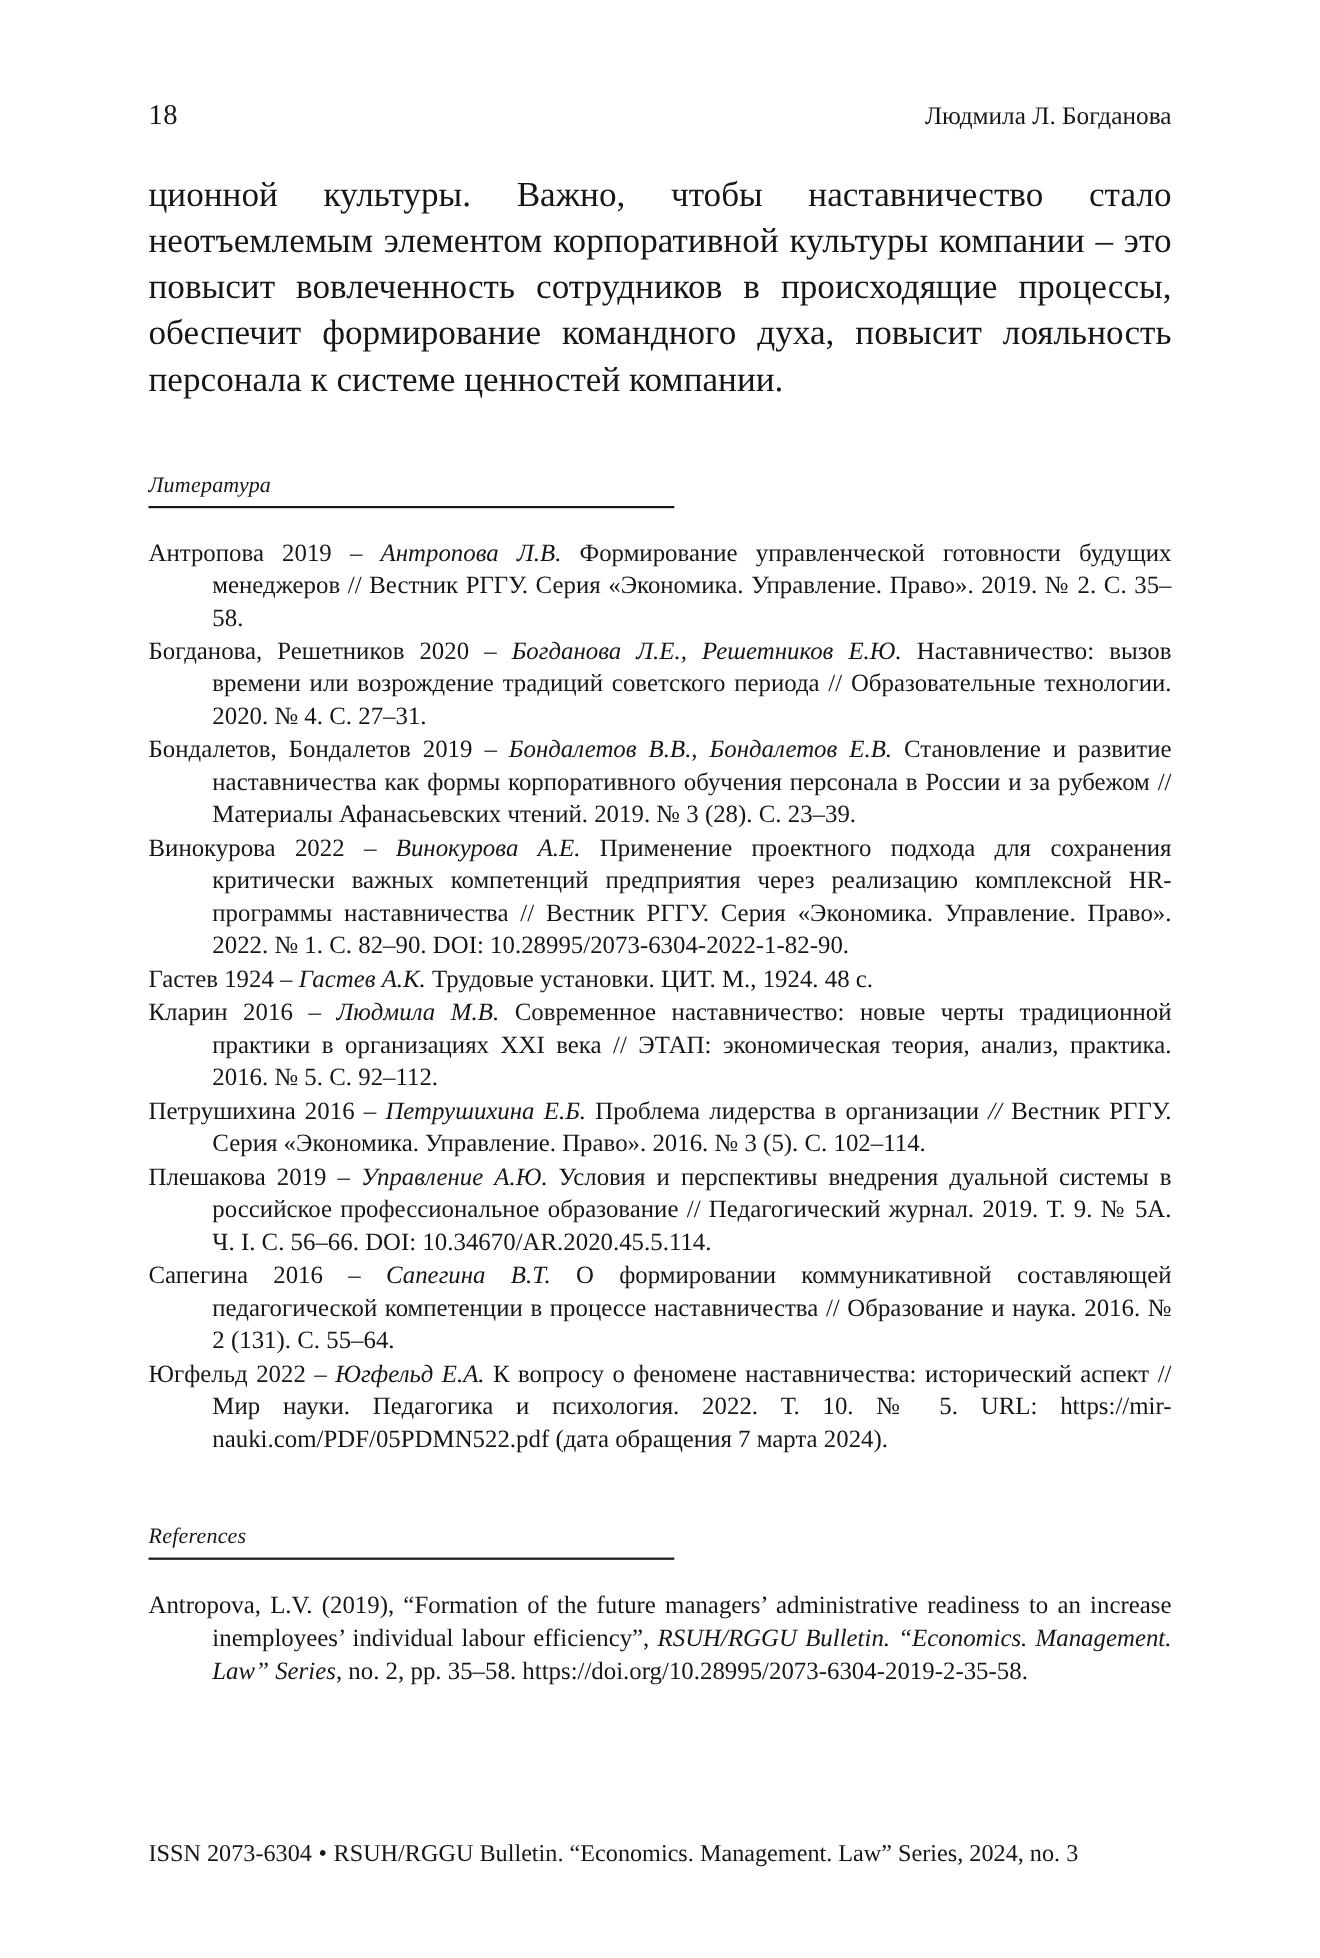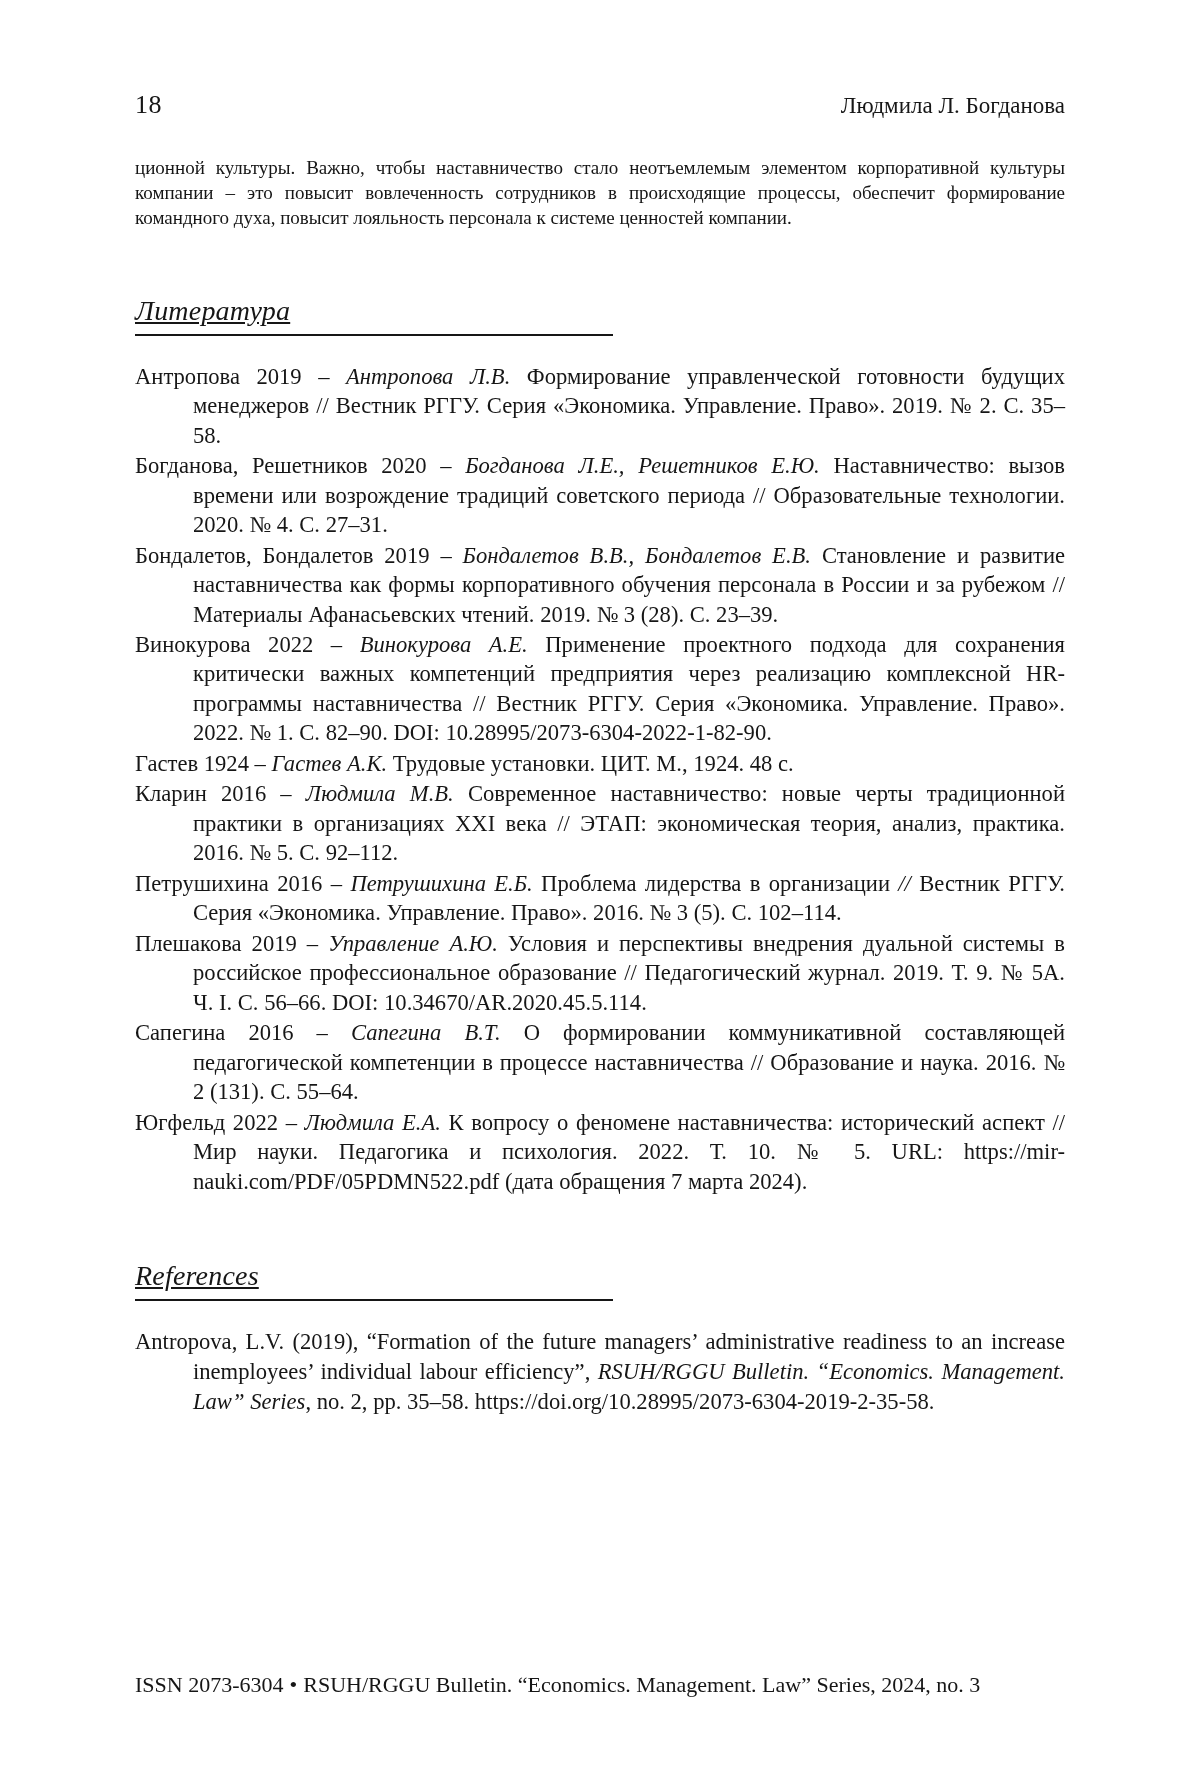--- a/index.html
+++ b/index.html
@@ -42,38 +42,37 @@
   .runhead .folio {
     font-size: 26px;
     letter-spacing: 0.5px;
   }
   .runhead .author {
     font-size: 23px;
   }
 
   
   .body-text {
-    font-size: 19px;
+    font-size: 32px;
     line-height: 1.31;
     text-align: justify;
     text-justify: inter-word;
     hyphens: manual;
     margin-top: 15px;
   }
 
   
   .sect {
     margin-top: 64px;
   }
   .sect-title {
     font-style: italic;
-    font-size: 28px;
+    font-size: 20px;
     letter-spacing: 0.2px;
     margin-bottom: 7px;
-    text-decoration: underline;
   }
   .sect-rule {
     width: 478px;
     height: 2px;
     background: #161616;
     margin-bottom: 26px;
   }
 
   
   .ref-list {
@@ -129,21 +128,21 @@
       <div class="ref-list refs-ru">
         <div class="ref">Антропова 2019 – <i>Антропова Л.В.</i> Формирование управленческой готовности будущих менеджеров // Вестник РГГУ. Серия «Экономика. Управление. Право». 2019. № 2. С. 35–58.</div>
         <div class="ref">Богданова, Решетников 2020 – <i>Богданова Л.Е., Решетников Е.Ю.</i> Наставничество: вызов времени или возрождение традиций советского периода // Образовательные технологии. 2020. № 4. С. 27–31.</div>
         <div class="ref">Бондалетов, Бондалетов 2019 – <i>Бондалетов В.В., Бондалетов Е.В.</i> Становление и развитие наставничества как формы корпоративного обучения персонала в России и за рубежом // Материалы Афанасьевских чтений. 2019. № 3 (28). С. 23–39.</div>
         <div class="ref">Винокурова 2022 – <i>Винокурова А.Е.</i> Применение проектного подхода для сохранения критически важных компетенций предприятия через реализацию комплексной HR-программы наставничества // Вестник РГГУ. Серия «Экономика. Управление. Право». 2022. № 1. С. 82–90. DOI: 10.28995/2073-6304-2022-1-82-90.</div>
         <div class="ref">Гастев 1924 – <i>Гастев А.К.</i> Трудовые установки. ЦИТ. М., 1924. 48 с.</div>
         <div class="ref">Кларин 2016 – <i>Людмила М.В.</i> Современное наставничество: новые черты традиционной практики в организациях XXI века // ЭТАП: экономическая теория, анализ, практика. 2016. № 5. С. 92–112.</div>
         <div class="ref">Петрушихина 2016 – <i>Петрушихина Е.Б.</i> Проблема лидерства в организации <i>//</i> Вестник РГГУ. Серия «Экономика. Управление. Право». 2016. № 3 (5). С. 102–114.</div>
         <div class="ref">Плешакова 2019 – <i>Управление А.Ю.</i> Условия и перспективы внедрения дуальной системы в российское профессиональное образование // Педагогический журнал. 2019. Т. 9. № 5А. Ч. I. С. 56–66. DOI: 10.34670/AR.2020.45.5.114.</div>
         <div class="ref">Сапегина 2016 – <i>Сапегина В.Т.</i> О формировании коммуникативной составляющей педагогической компетенции в процессе наставничества // Образование и наука. 2016. № 2 (131). С. 55–64.</div>
-        <div class="ref">Югфельд 2022 – <i>Людмила Е.А.</i> К вопросу о феномене наставничества: исторический аспект // Мир науки. Педагогика и психология. 2022. Т. 10. № 5. URL: https://mir-nauki.com/PDF/05PDMN522.pdf (дата обращения 7 марта 2024).</div>
+        <div class="ref">Югфельд 2022 – <i>Югфельд Е.А.</i> К вопросу о феномене наставничества: исторический аспект // Мир науки. Педагогика и психология. 2022. Т. 10. № 5. URL: https://mir-nauki.com/PDF/05PDMN522.pdf (дата обращения 7 марта 2024).</div>
       </div>
     </div>
 
     <div class="sect">
       <div class="sect-title">References</div>
       <div class="sect-rule"></div>
       <div class="ref-list refs-en">
         <div class="ref">Antropova, L.V. (2019), “Formation of the future managers’ administrative readiness to an increase inemployees’ individual labour efficiency”, <i>RSUH/RGGU Bulletin. “Economics. Management. Law” Series</i>, no. 2, pp. 35–58. https://doi.org/10.28995/2073-6304-2019-2-35-58.</div>
       </div>
     </div>

